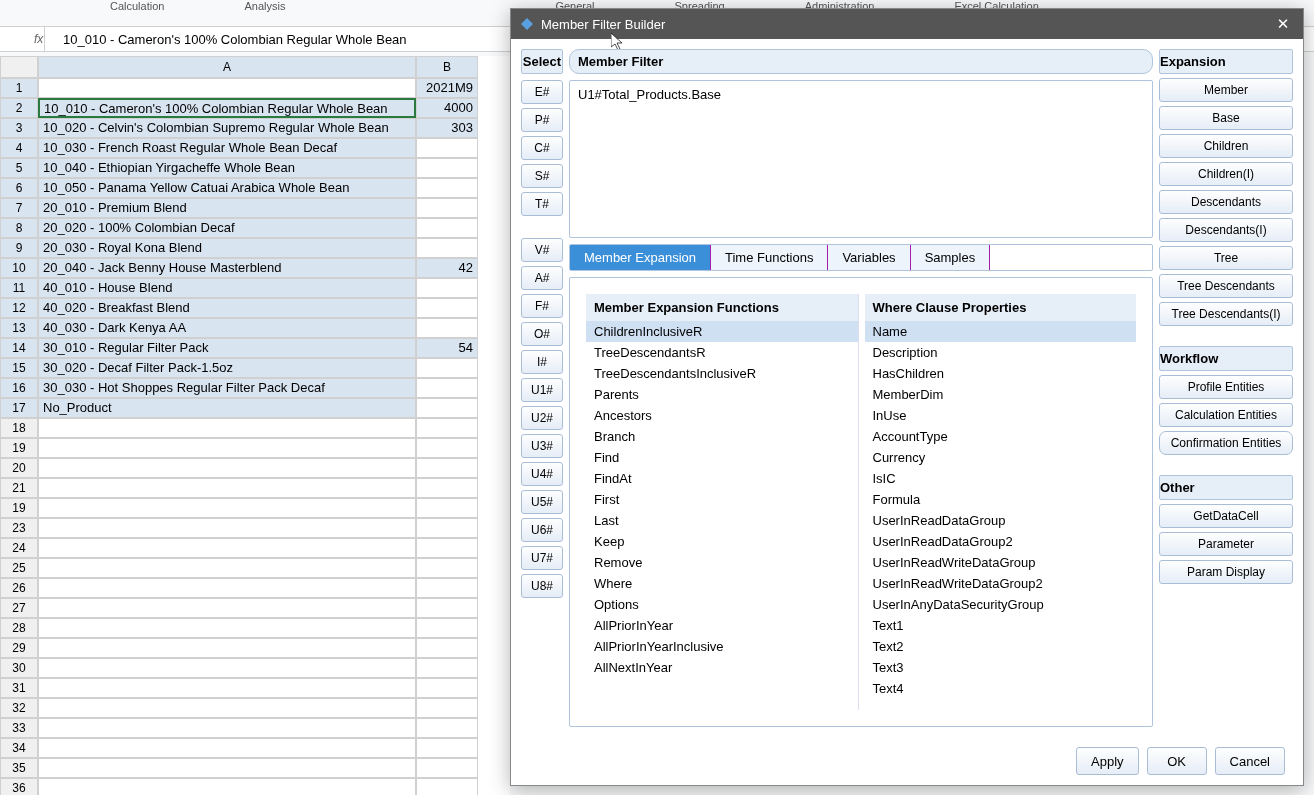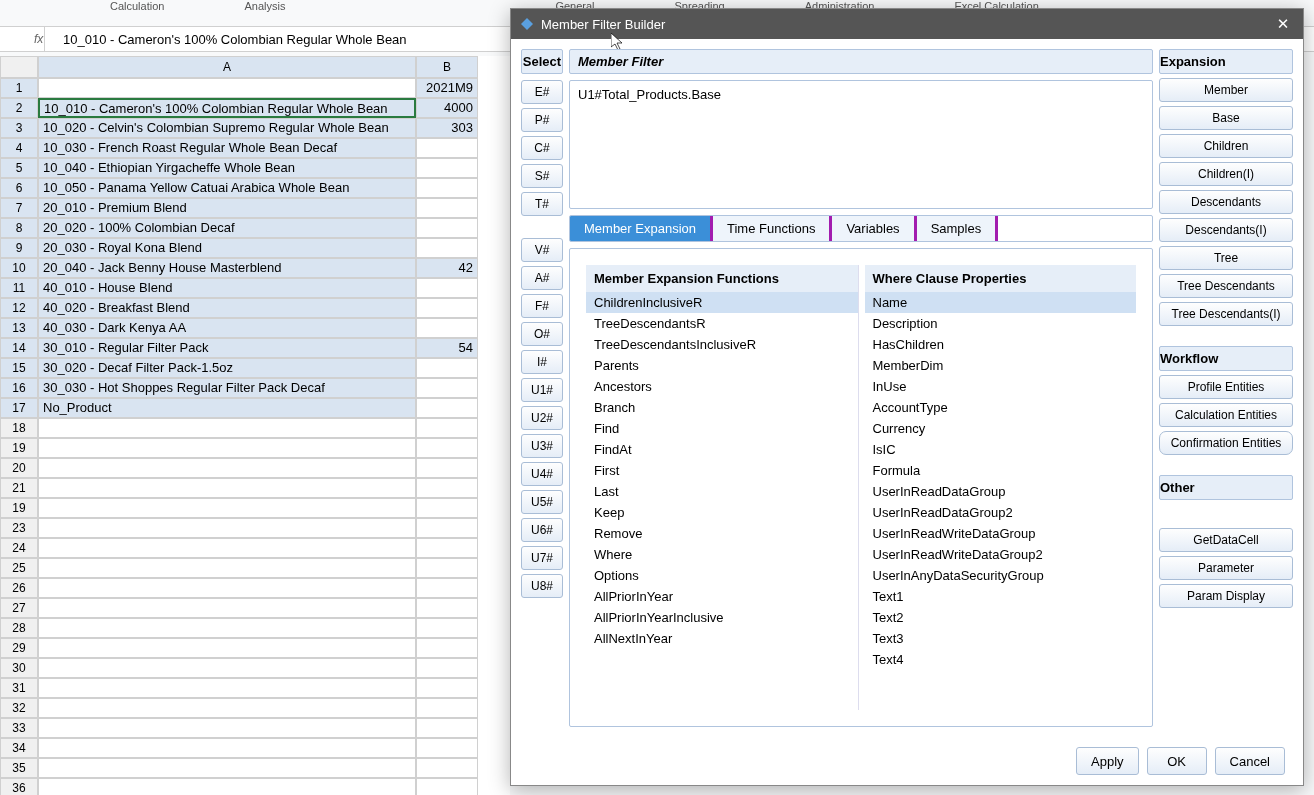--- a/index.html
+++ b/index.html
@@ -36,25 +36,25 @@
   .cursor-img { position: absolute; top: 24px; left: 100px; font-size: 14px; color: #fff; pointer-events:none; }
   
   .dialog-body { position: absolute; top: 30px; left: 0; right: 0; bottom: 48px; padding: 10px; display: flex; gap: 6px; }
   
   .select-col { width: 42px; display: flex; flex-direction: column; gap: 6px; }
   .select-header { font-weight: 600; font-size: 13px; text-align: center; background: #e6eef8; border: 1px solid #b0c4de; padding: 4px 0; border-radius: 2px; }
   .dim-btn { width: 100%; height: 24px; font-size: 12px; border: 1px solid #a9bdd6; border-radius: 3px; background: linear-gradient(#fefefe, #e5edf7); cursor: pointer; }
   .dim-gap { height: 6px; }
   
   .center-col { flex: 1; display: flex; flex-direction: column; gap: 6px; }
-  .filter-header { font-weight: 600; font-size: 13px; background: #e6eef8; border: 1px solid #b0c4de; padding: 4px 8px; border-radius: 2px; font-style: italic; }
-  .filter-box { border: 1px solid #b0c4de; border-radius: 2px; height: 129px; padding: 6px 8px; font-size: 13px; }
+  .filter-header { font-weight: 600; font-size: 13px; background: #e6eef8; border: 1px solid #b0c4de; padding: 4px 8px; border-radius: 10px; }
+  .filter-box { border: 1px solid #b0c4de; border-radius: 2px; height: 158px; padding: 6px 8px; font-size: 13px; }
   
   .tabs { display: flex; border: 1px solid #b0c4de; border-radius: 2px; overflow: hidden; }
-  .tab { padding: 5px 14px; font-size: 13px; cursor: pointer; background: #eef4fb; border-right: 3px solid #a21caf; }
+  .tab { padding: 5px 14px; font-size: 13px; cursor: pointer; background: #eef4fb; border-right: 1px solid #a21caf; }
   .tab.active { background: #3b8fd8; color: #fff; }
   
   .lists-row { flex: 1; display: flex; gap: 6px; border: 1px solid #b0c4de; border-radius: 2px; padding: 16px; overflow: hidden; }
   .list-panel { flex: 1; display: flex; flex-direction: column; border-right: 1px solid #dde; }
   .list-panel:last-child { border-right: none; }
   .list-title { font-weight: 600; font-size: 13px; padding: 6px 8px; background: #e6eef8; }
   .list-body { flex: 1; overflow-y: auto; }
   .list-item { padding: 3px 8px; font-size: 13px; cursor: pointer; }
   .list-item.sel { background: #cfe0f3; }
   
@@ -364,21 +364,21 @@
     </div>
 
     <div class="right-col">
       <div class="group-header">Expansion</div>
       <div id="expansion-btns"><button class="side-btn" style="margin-bottom: 4px;">Member</button><button class="side-btn" style="margin-bottom: 4px;">Base</button><button class="side-btn" style="margin-bottom: 4px;">Children</button><button class="side-btn" style="margin-bottom: 4px;">Children(I)</button><button class="side-btn" style="margin-bottom: 4px;">Descendants</button><button class="side-btn" style="margin-bottom: 4px;">Descendants(I)</button><button class="side-btn" style="margin-bottom: 4px;">Tree</button><button class="side-btn" style="margin-bottom: 4px;">Tree Descendants</button><button class="side-btn" style="margin-bottom: 4px;">Tree Descendants(I)</button></div>
       <div class="space"></div>
       <div class="group-header">Workflow</div>
       <div id="workflow-btns"><button class="side-btn" style="margin-bottom: 4px;">Profile Entities</button><button class="side-btn" style="margin-bottom: 4px;">Calculation Entities</button><button class="side-btn" style="margin-bottom: 4px; border-radius: 7px;">Confirmation Entities</button></div>
       <div class="space"></div>
       <div class="group-header">Other</div>
-      <div id="other-btns"><button class="side-btn" style="margin-bottom: 4px; margin-top: 24px;">GetDataCell</button><button class="side-btn" style="margin-bottom: 4px;">Parameter</button><button class="side-btn" style="margin-bottom: 4px;">Param Display</button></div>
+      <div id="other-btns"><button class="side-btn" style="margin-bottom: 4px;">GetDataCell</button><button class="side-btn" style="margin-bottom: 4px;">Parameter</button><button class="side-btn" style="margin-bottom: 4px;">Param Display</button></div>
     </div>
   </div>
 
   <div class="dialog-footer">
     <button class="footer-btn">Apply</button>
     <button class="footer-btn">OK</button>
     <button class="footer-btn">Cancel</button>
   </div>
 </div>
 

